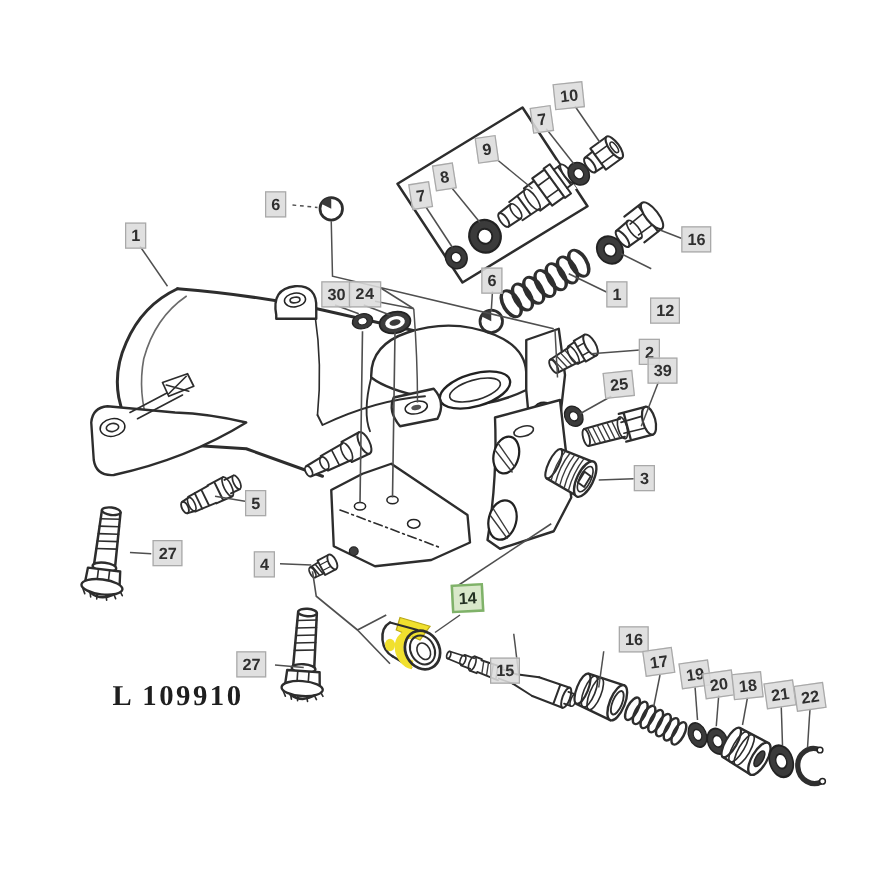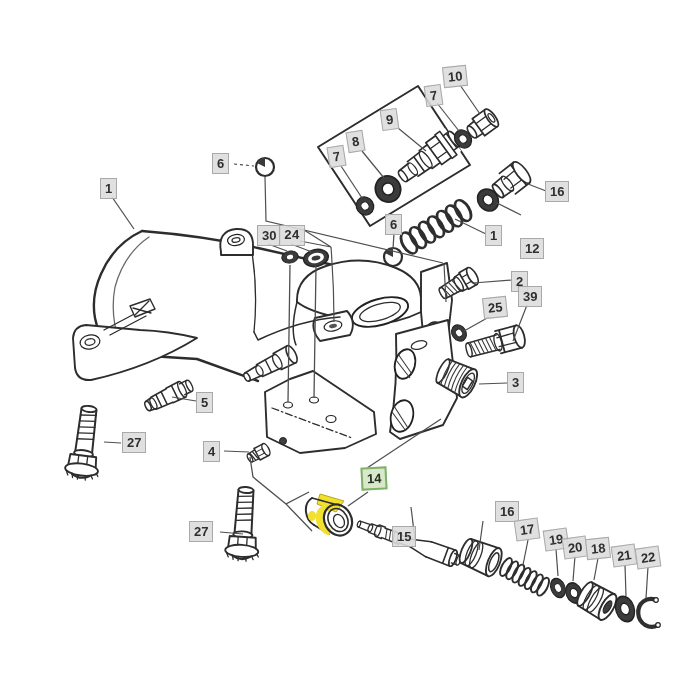--- a/index.html
+++ b/index.html
@@ -397,14 +397,15 @@
 <div class="callout green" style="left:361px;top:467px;transform:rotate(-3deg);">14</div>
 <div class="callout" style="left:392px;top:486px;margin-top:40px;">15</div>
 <div class="callout" style="left:495px;top:501px;">16</div>
 <div class="callout" style="left:515px;top:519px;transform:rotate(-8deg);">17</div>
 <div class="callout" style="left:544px;top:529px;transform:rotate(-8deg);">19</div>
 <div class="callout" style="left:563px;top:537px;transform:rotate(-8deg);">20</div>
 <div class="callout" style="left:586px;top:538px;transform:rotate(-6deg);">18</div>
 <div class="callout" style="left:612px;top:545px;transform:rotate(-8deg);">21</div>
 <div class="callout" style="left:636px;top:547px;transform:rotate(-8deg);">22</div>
 
+<div id="part-number">L 109910</div>
 
 </div>
 
 </body></html>

